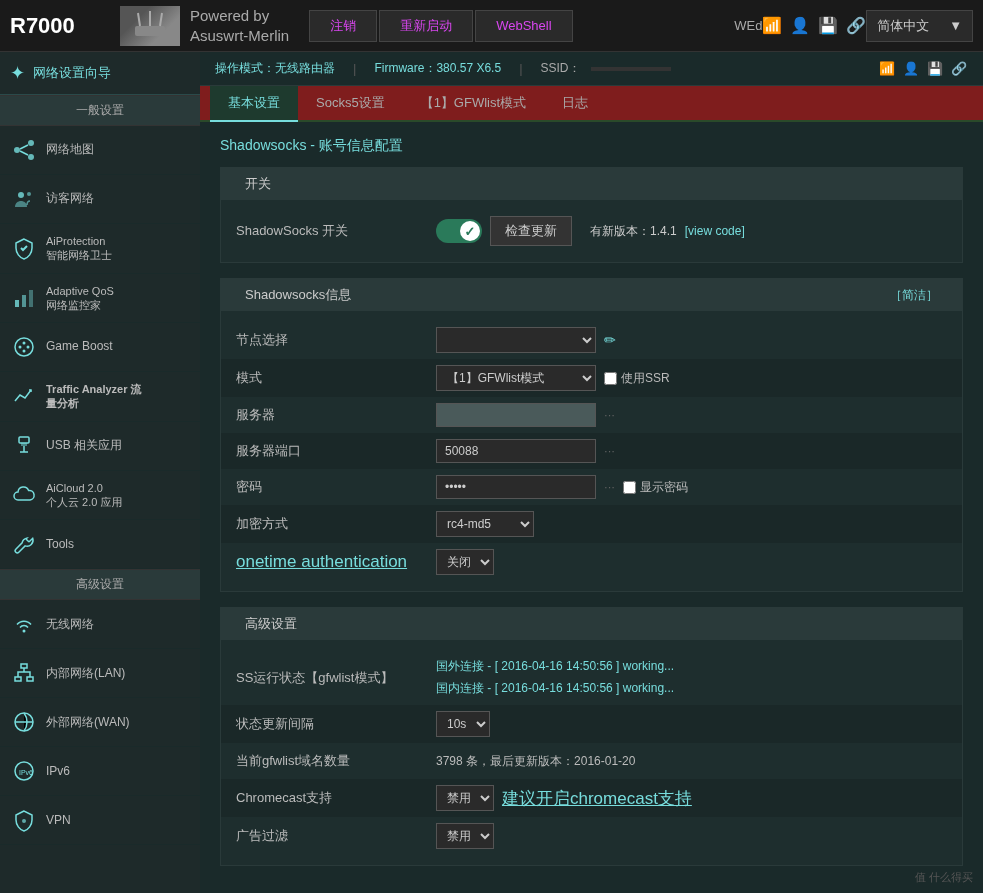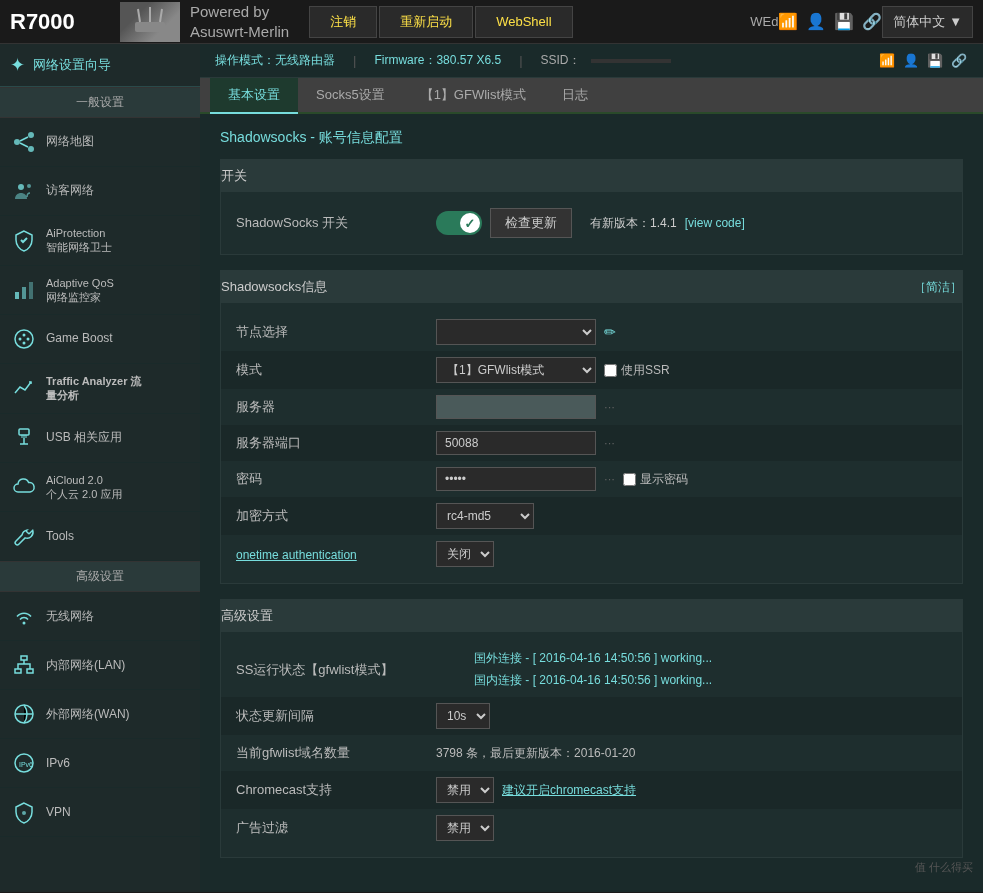--- a/index.html
+++ b/index.html
@@ -1,26 +1,26 @@
 <!DOCTYPE html>
 <html><head>
   <meta charset="utf-8">
   <style>
     * { box-sizing: border-box; margin: 0; padding: 0; }
     body { font-family: Arial, sans-serif; font-size: 13px; background: #1a1a1a; color: #ccc; width: 983px; min-height: 893px; overflow-x: hidden; }
 
     
-    .header { display: flex; align-items: center; background: #1a1a1a; height: 44px; padding: 0 10px; border-bottom: 1px solid #333; }
+    .header { display: flex; align-items: center; background: #1a1a1a; height: 52px; padding: 0 10px; border-bottom: 1px solid #333; }
     .header-logo { color: #fff; font-size: 22px; font-weight: bold; margin-right: 10px; min-width: 100px; }
     .header-router-img { width: 60px; height: 40px; background: linear-gradient(135deg, #555 30%, #888 70%); margin-right: 10px; display: flex; align-items: center; justify-content: center; }
     .header-powered { font-size: 15px; color: #aaa; margin-right: 20px; line-height: 1.3; }
     .header-powered span { display: block; }
     .header-nav { display: flex; flex: 1; gap: 2px; }
-    .header-nav-btn { background: #2a2a2a; border: 1px solid #444; color: #fde047; padding: 6px 20px; cursor: pointer; font-size: 13px; }
-    .header-lang { background: #2a2a2a; border: 1px solid #444; color: #ccc; padding: 6px 10px; cursor: pointer; display: flex; align-items: center; gap: 4px; }
+    .header-nav-btn { background: #2a2a2a; border: 1px solid #444; color: #d946ef; padding: 6px 20px; cursor: pointer; font-size: 13px; }
+    .header-lang { background: #2a2a2a; border: 1px solid #444; color: #ccc; padding: 6px 10px; cursor: pointer; display: flex; align-items: center; gap: 20px; }
     .header-icons { display: flex; gap: 8px; align-items: center; }
 
     
     .main-layout { display: flex; height: calc(893px - 45px); }
 
     
     .sidebar { width: 200px; background: #1e2a2a; flex-shrink: 0; display: flex; flex-direction: column; }
     .sidebar-network-setup { display: flex; align-items: center; gap: 8px; color: #7dd; padding: 10px; cursor: pointer; border-bottom: 1px solid #2a4a4a; }
 
     .sidebar-section-title { background: #2a3a3a; color: #aaa; padding: 6px 10px; font-size: 12px; text-align: center; border-top: 1px solid #333; border-bottom: 1px solid #333; }
@@ -33,33 +33,33 @@
     .content { flex: 1; background: #1a2a2a; overflow-y: auto; }
 
     
     .topbar { background: #1a2a2a; padding: 8px 15px; border-bottom: 1px solid #2a3a3a; display: flex; align-items: center; gap: 10px; }
     .topbar-mode { color: #aaa; font-size: 12px; text-align: right; }
     .topbar-mode span { color: #7dd; }
     .topbar-ssid { color: #aaa; font-size: 12px; }
     .topbar-icons { margin-left: auto; display: flex; gap: 8px; }
 
     
-    .tabs { display: flex; background: #404040; padding: 0 10px; border-bottom: 2px solid #2a4a2a; }
+    .tabs { display: flex; background: #7f1d1d; padding: 0 10px; border-bottom: 2px solid #2a4a2a; }
     .tab { padding: 8px 18px; cursor: pointer; color: #aaa; font-size: 13px; border-bottom: 2px solid transparent; margin-bottom: -2px; }
     .tab.active { color: #7dd; border-bottom: 2px solid #7dd; background: #1e3a2e; }
 
     
     .page-content { padding: 15px 20px; }
     .page-title { color: #7dd; font-size: 14px; margin-bottom: 12px; font-weight: normal; }
 
     .info-box { background: #1e3030; border: 1px solid #2a4a4a; padding: 10px 15px; margin-bottom: 15px; font-size: 12px; color: #bbb; line-height: 1.6; }
 
     
     .section { background: #1e2e2e; border: 1px solid #2a3a3a; margin-bottom: 15px; }
-    .section-header { background: #2a3a3a; padding: 7px 0; font-size: 13px; color: #ccc; display: flex; justify-content: space-between; align-items: center; }
+    .section-header { background: #2a3a3a; padding: 7px 24px; font-size: 13px; color: #ccc; display: flex; justify-content: space-between; align-items: center; }
     .section-link { color: #7dd; font-size: 12px; cursor: pointer; text-decoration: none; }
     .section-body { padding: 10px 0; }
 
     .form-row { display: flex; align-items: center; padding: 6px 15px; min-height: 36px; }
     .form-row:nth-child(even) { background: #1a2828; }
     .form-label { width: 200px; color: #bbb; font-size: 13px; flex-shrink: 0; }
     .form-control { display: flex; align-items: center; gap: 8px; flex: 1; }
 
     
     .switch-toggle { width: 46px; height: 24px; background: #2a7a5a; border-radius: 12px; display: flex; align-items: center; padding: 2px; cursor: pointer; position: relative; }
@@ -73,30 +73,30 @@
     
     select { background: #2a2a2a; border: 1px solid #555; color: #ccc; padding: 4px 6px; font-size: 12px; cursor: pointer; }
 
     
     input[type="text"], input[type="password"] { background: #2a2a2a; border: 1px solid #555; color: #ccc; padding: 4px 8px; font-size: 12px; width: 160px; }
 
     .edit-icon { color: #7dd; cursor: pointer; font-size: 14px; }
     .checkbox-label { display: flex; align-items: center; gap: 4px; color: #bbb; font-size: 12px; cursor: pointer; }
 
     
-    .status-text { color: #7dd; font-size: 12px; line-height: 1.8; margin-left: 38px; }
-
-    
-    .onetime-link { color: #7dd; text-decoration: underline; cursor: pointer; font-size: 12px; }
+    .status-text { color: #7dd; font-size: 12px; line-height: 1.8; }
+
+    
+    .onetime-link { color: #7dd; text-decoration: underline; cursor: pointer; font-size: 17px; }
 
     
     .content::-webkit-scrollbar { width: 6px; }
     .content::-webkit-scrollbar-track { background: #1a2a2a; }
     .content::-webkit-scrollbar-thumb { background: #3a5a3a; border-radius: 3px; }
-    .watermark { position: fixed; bottom: 18px; right: 10px; color: #555; font-size: 11px; }
+    .watermark { position: fixed; bottom: 8px; right: 10px; color: #555; font-size: 11px; }
 
     
     .header-wed { color: #aaa; font-size: 13px; margin-left: 10px; }
   </style>
 </head>
 <body>
 
 <div class="header">
   <div class="header-logo">R7000</div>
   <div class="header-router-img">

